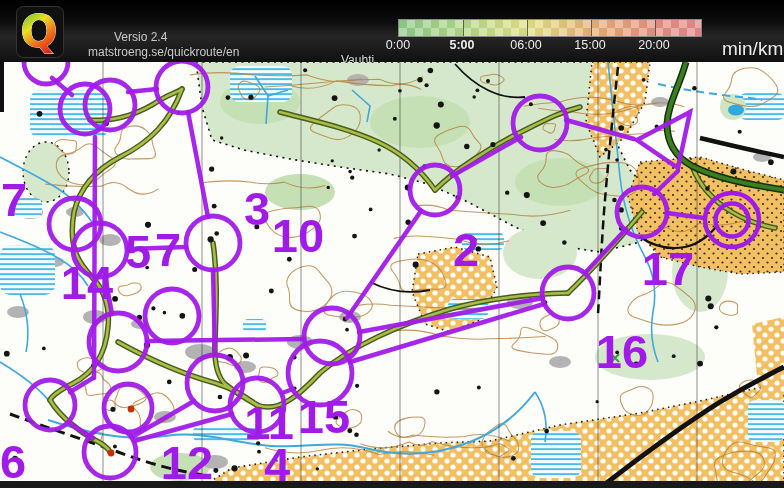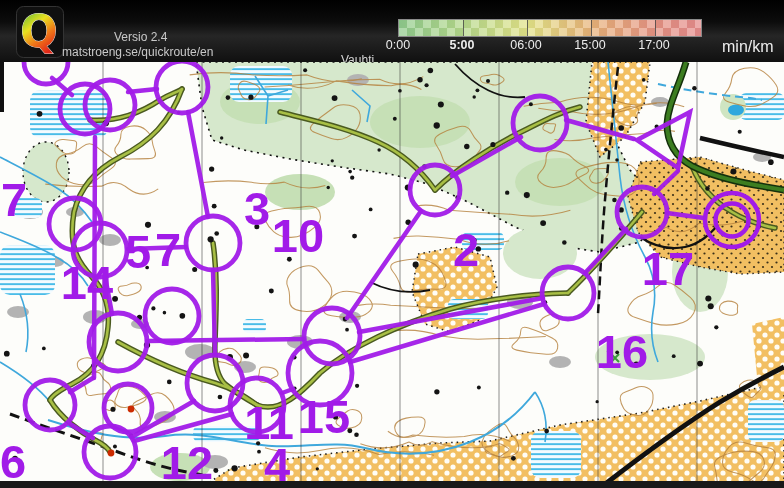--- a/index.html
+++ b/index.html
@@ -4,29 +4,29 @@
 <style>
   html,body{margin:0;padding:0;background:#000;}
   #app{position:relative;width:784px;height:488px;overflow:hidden;background:#0b0b0b;
        font-family:"Liberation Sans",sans-serif;}
   
   #header{position:absolute;left:0;top:0;width:784px;height:62px;
           background:linear-gradient(180deg,#000 0%,#0c0c0c 35%,#262626 58%,#101010 100%);}
   #logo{position:absolute;left:16px;top:6px;width:48px;height:52px;}
   #app-title{position:absolute;left:78px;top:5px;font-size:20px;color:#f2f2f2;letter-spacing:.3px;}
   #app-version{position:absolute;left:78px;top:30px;font-size:12px;color:#c9c9c9;margin-left:36px;}
-  #app-site{position:absolute;left:62px;top:45px;font-size:12px;color:#c9c9c9;}
+  #app-site{position:absolute;left:88px;top:45px;font-size:12px;color:#c9c9c9;}
   #vauhti-label{position:absolute;left:341px;top:53px;font-size:12px;color:#d5d5d5;}
   #scale-bar{position:absolute;left:398px;top:19px;width:302px;height:16px;
              border:1px solid #8a8a8a;box-sizing:content-box;}
   #scale-checker{position:absolute;inset:0;
      background:repeating-conic-gradient(rgba(255,255,255,.28) 0% 25%, rgba(0,0,0,.04) 0% 50%) 0 0/16px 16px;}
   .scale-tick-mark{position:absolute;top:0;width:1px;height:16px;background:#444;opacity:.8;}
   .scale-tick-label{position:absolute;top:38px;font-size:12.5px;color:#ececec;transform:translateX(-50%);}
-  #scale-unit{position:absolute;left:722px;top:38px;font-size:16px;color:#ececec;text-align:right;}
+  #scale-unit{position:absolute;left:722px;top:38px;font-size:19px;color:#ececec;text-align:right;}
   
   #map-wrap{position:absolute;left:0;top:62px;width:784px;height:426px;background:#fdfdfa;}
   svg text.ctrl{font-family:"Liberation Sans",sans-serif;font-weight:bold;}
 </style>
 </head>
 <body>
 
 <div id="app">
 
   <div id="header">
@@ -50,21 +50,21 @@
     <div class="scale-tick-mark" style="left: 64px;"></div>
         <div class="scale-tick-mark" style="left: 128px;"></div>
         <div class="scale-tick-mark" style="left: 192px;"></div>
         <div class="scale-tick-mark" style="left: 256px;"></div>
       </div>
     <div id="scale-ticks">
         <div class="scale-tick-label" style="left: 398px;">0:00</div>
         <div class="scale-tick-label" style="left: 462px; font-weight: bold;">5:00</div>
         <div class="scale-tick-label" style="left: 526px;">06:00</div>
         <div class="scale-tick-label" style="left: 590px; text-align: center;">15:00</div>
-        <div class="scale-tick-label" style="left: 654px;">17:00</div>
+        <div class="scale-tick-label" style="left: 654px;">20:00</div>
       </div>
     <div id="scale-unit">min/km</div>
   </div>
 
   <div id="map-wrap">
     <svg id="mapsvg" width="784" height="426" viewBox="0 0 784 426">
       <defs>
         <pattern id="pWhiteDots" width="12" height="12" patternUnits="userSpaceOnUse">
           <rect width="12" height="12" fill="#f2bf62"></rect>
           <circle cx="3" cy="3" r="2.6" fill="#fffdf6"></circle>

